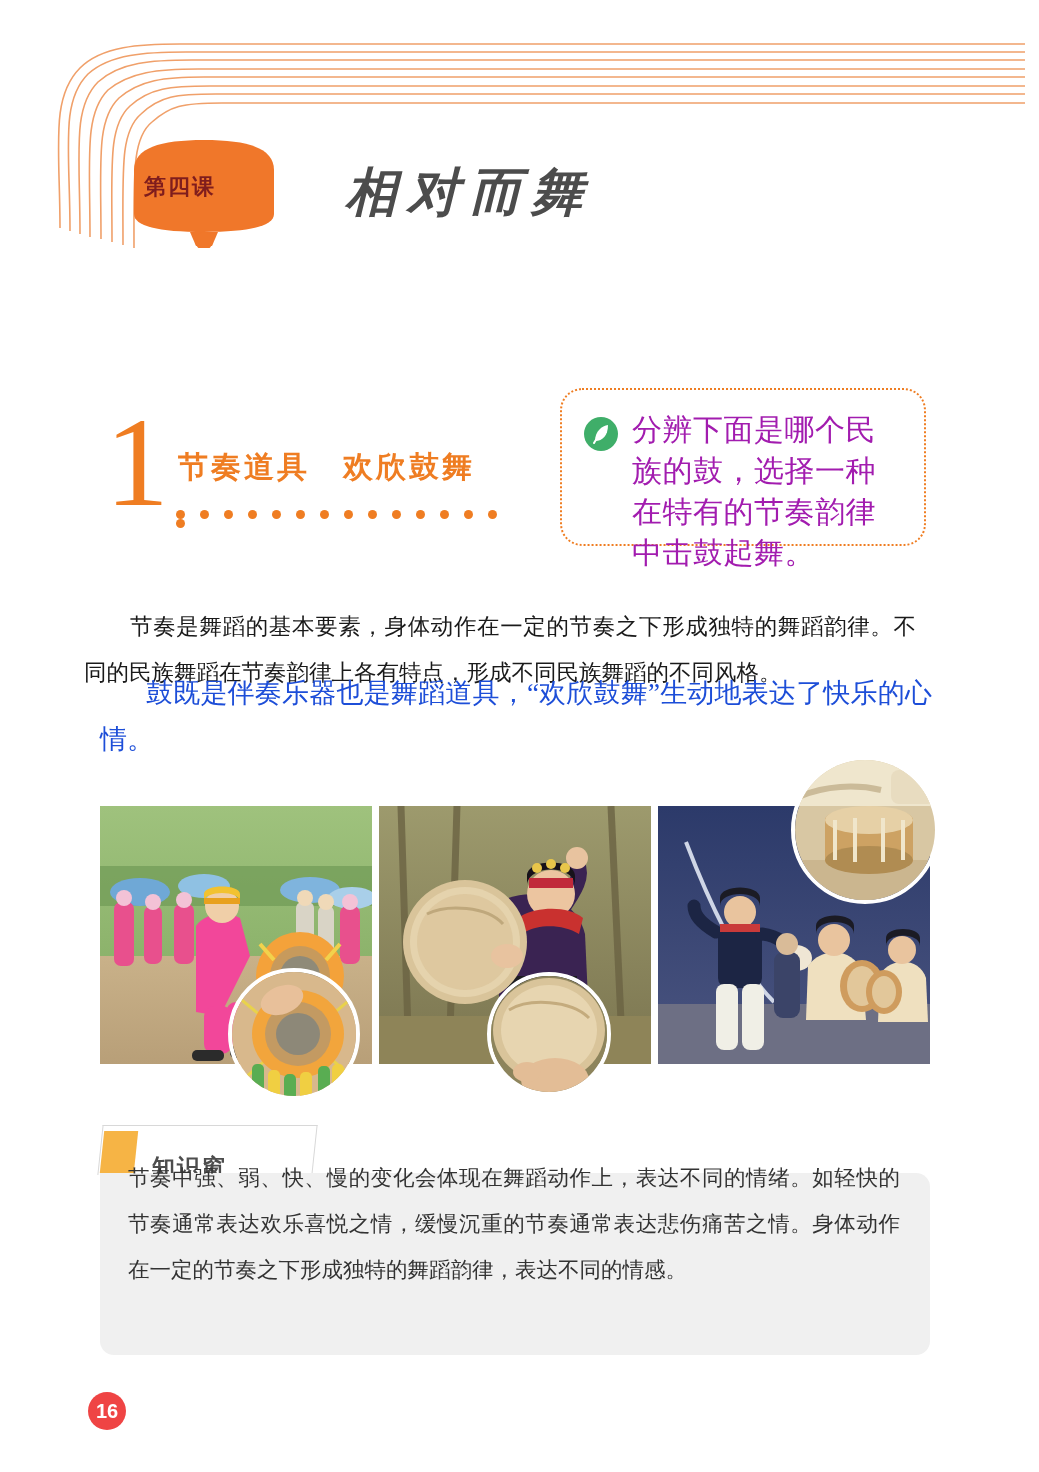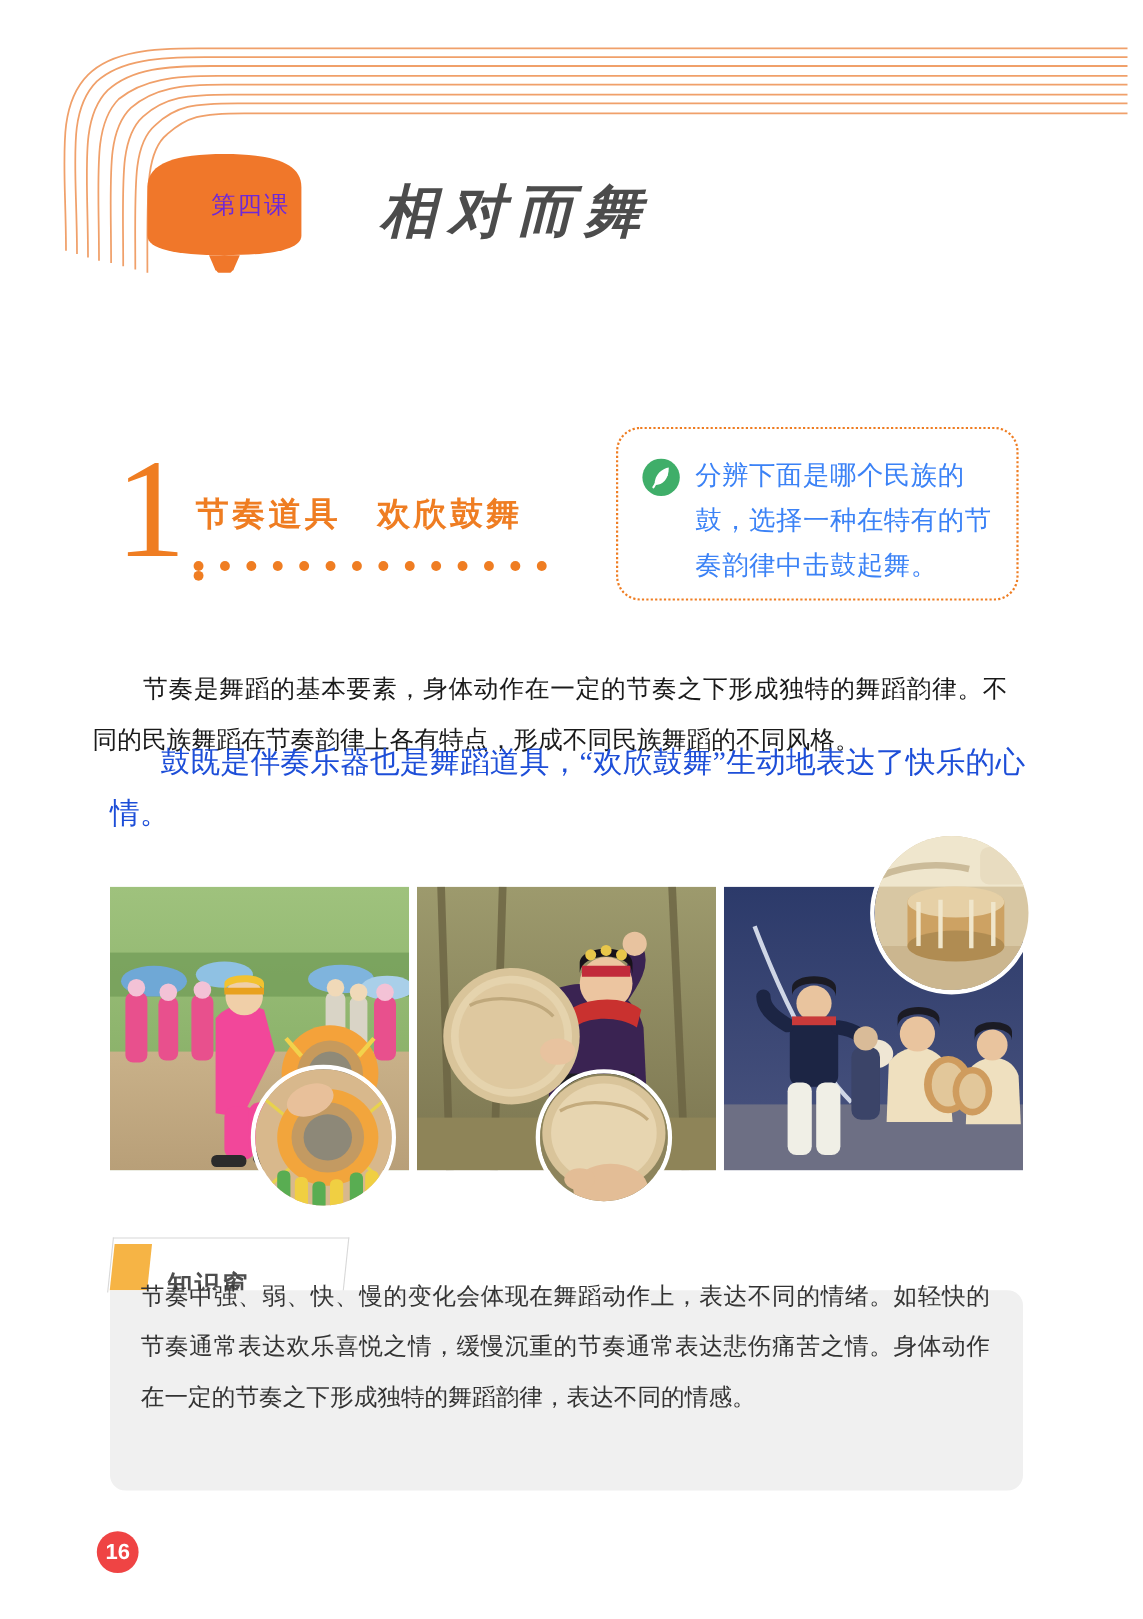--- a/index.html
+++ b/index.html
@@ -43,26 +43,26 @@
     left: 0;
     top: 0;
     width: 168px;
     height: 108px;
   }
   .fan-label {
     position: absolute;
     left: 24px;
     top: 32px;
     width: 120px;
-    text-align: right;
-    color: #6d28d9;
+    text-align: left;
+    color: #7f1d1d;
     font-size: 22px;
     letter-spacing: 2px;
     font-family: "Liberation Sans", sans-serif;
-    font-weight: normal;
+    font-weight: bold;
   }
   .lesson-title {
     position: absolute;
     left: 225px;
     top: 18px;
     font-size: 52px;
     color: #4c4c4c;
     letter-spacing: 10px;
     font-family: "Liberation Serif", serif;
     font-style: italic;
@@ -140,25 +140,25 @@
     height: 34px;
     border-radius: 50%;
     background: #3fae69;
   }
   .callout-icon svg { display:block; }
   .callout-text {
     position: absolute;
     left: 70px;
     top: 22px;
     width: 272px;
-    font-size: 24px;
+    font-size: 30px;
     line-height: 41px;
-    color: #3b82f6;
+    color: #a21caf;
     letter-spacing: 0.5px;
-    font-family: Liberation Sans, sans-serif;
+    font-family: Liberation Mono, monospace;
   }
 
   
   .body-p1 {
     position: absolute;
     left: 84px;
     top: 604px;
     width: 832px;
     font-size: 22.5px;
     line-height: 46px;

